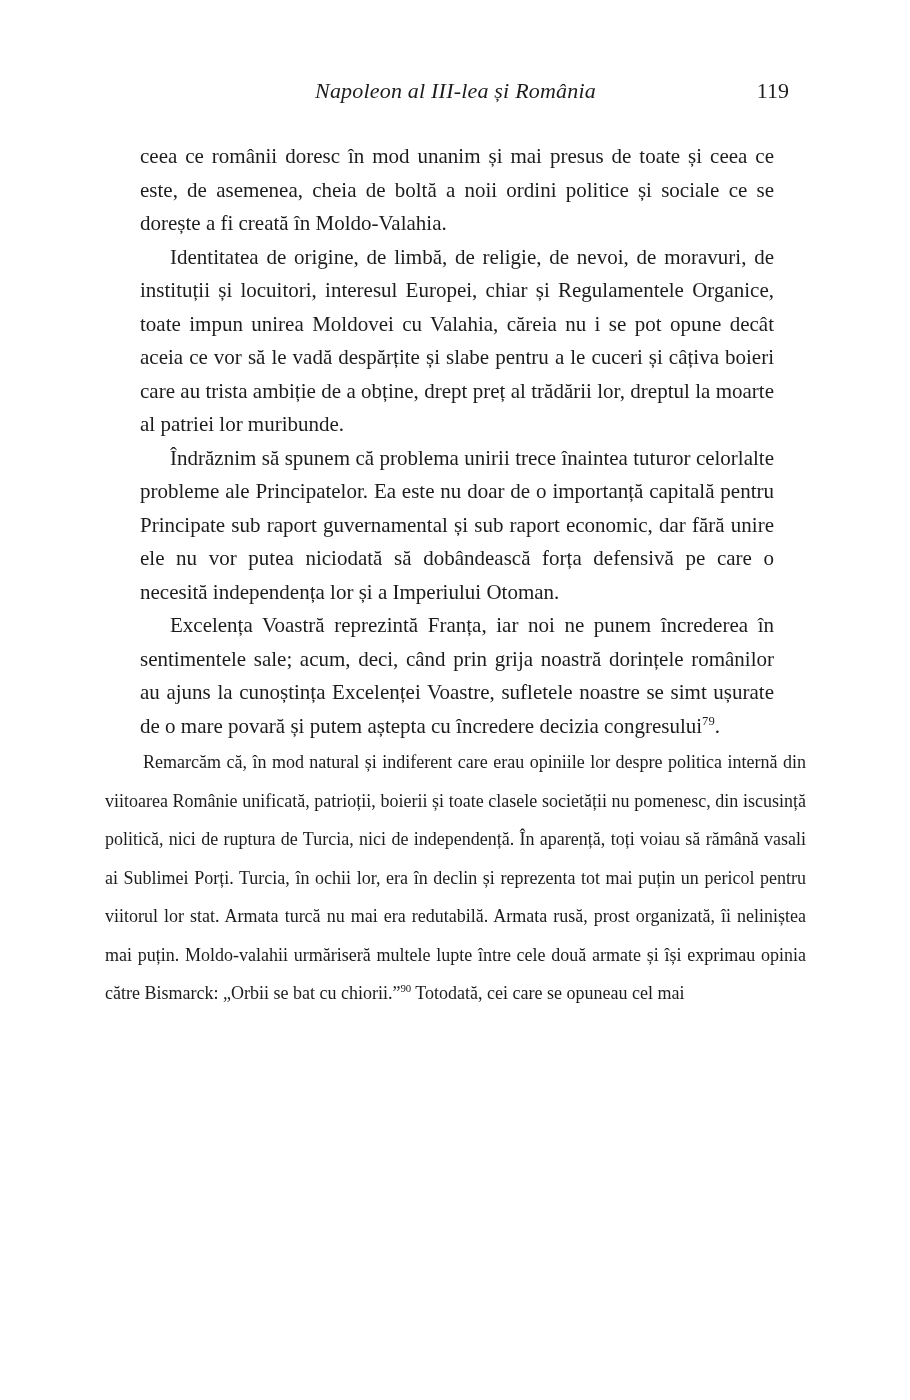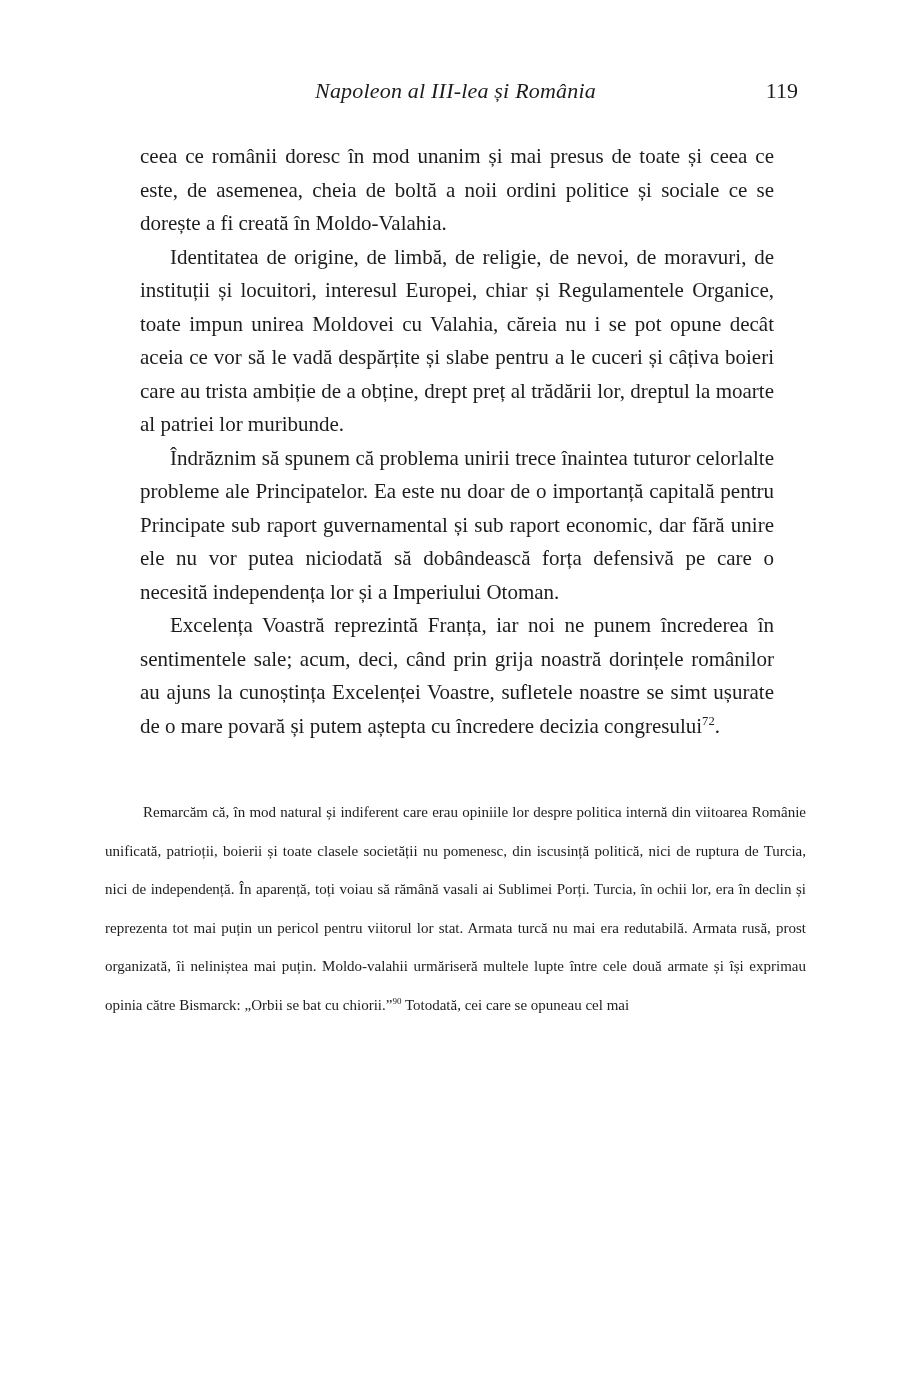--- a/index.html
+++ b/index.html
@@ -26,40 +26,39 @@
     font-size: 22px;
     line-height: 30px;
     margin-bottom: 34px;
   }
   .header-title {
     font-style: italic;
     letter-spacing: 0.2px;
   }
   .page-number {
     position: absolute;
-    right: 8px;
+    right: 17px;
     top: 0;
     font-style: normal;
   }
   .quote {
     margin: 12px 32px 0 35px;
     font-size: 21px;
     line-height: 33.5px;
     text-align: justify;
   }
   .quote p {
     margin: 0;
     text-indent: 30px;
   }
   .quote p.no-indent {
     text-indent: 0;
   }
   .body-text {
-    margin-top: 50px;
-    font-size: 15px;
+    font-size: 18px;
     line-height: 38.5px;
     text-align: justify;
   }
   .body-text p {
     margin: 0;
     text-indent: 38px;
   }
   sup.fnref {
     font-size: 0.6em;
     line-height: 0;
@@ -74,20 +73,20 @@
 
   <header class="page-header">
     <span class="header-title">Napoleon al III-lea și România</span>
     <span class="page-number">119</span>
   </header>
 
   <section class="quote">
     <p class="no-indent">ceea ce românii doresc în mod unanim și mai presus de toate și ceea ce este, de asemenea, cheia de boltă a noii ordini politice și sociale ce se dorește a fi creată în Moldo-Valahia.</p>
     <p>Identitatea de origine, de limbă, de religie, de nevoi, de moravuri, de instituții și locuitori, interesul Europei, chiar și Regulamentele Organice, toate impun unirea Moldovei cu Valahia, căreia nu i se pot opune decât aceia ce vor să le vadă despărțite și slabe pentru a le cuceri și câțiva boieri care au trista ambiție de a obține, drept preț al trădării lor, dreptul la moarte al patriei lor muribunde.</p>
     <p>Îndrăznim să spunem că problema unirii trece înaintea tuturor celorlalte probleme ale Principatelor. Ea este nu doar de o importanță capitală pentru Principate sub raport guvernamental și sub raport economic, dar fără unire ele nu vor putea niciodată să dobândească forța defensivă pe care o necesită independența lor și a Imperiului Otoman.</p>
-    <p><span>Excelența Voastră reprezintă Franța, iar noi ne punem încrederea în sentimentele sale; acum, deci, când prin grija noastră dorințele românilor au ajuns la cunoștința Excelenței Voastre, sufletele noastre se simt ușurate de o mare povară și putem aștepta cu încredere decizia congresului</span><sup class="fnref">72</sup><span>.</span></p>
+    <p><span>Excelența Voastră reprezintă Franța, iar noi ne punem încrederea în sentimentele sale; acum, deci, când prin grija noastră dorințele românilor au ajuns la cunoștința Excelenței Voastre, sufletele noastre se simt ușurate de o mare povară și putem aștepta cu încredere decizia congresului</span><sup class="fnref">79</sup><span>.</span></p>
   </section>
 
   <section class="body-text">
     <p><span>Remarcăm că, în mod natural și indiferent care erau opiniile lor despre politica internă din viitoarea Românie unificată, patrioții, boierii și toate clasele societății nu pomenesc, din iscusință politică, nici de ruptura de Turcia, nici de independență. În aparență, toți voiau să rămână vasali ai Sublimei Porți. Turcia, în ochii lor, era în declin și reprezenta tot mai puțin un pericol pentru viitorul lor stat. Armata turcă nu mai era redutabilă. Armata rusă, prost organizată, îi neliniștea mai puțin. Moldo-valahii urmăriseră multele lupte între cele două armate și își exprimau opinia către Bismarck: „Orbii se bat cu chiorii.”</span><sup class="fnref">90</sup><span> Totodată, cei care se opuneau cel mai</span></p>
   </section>
 
 </div>
 
 </body></html>

